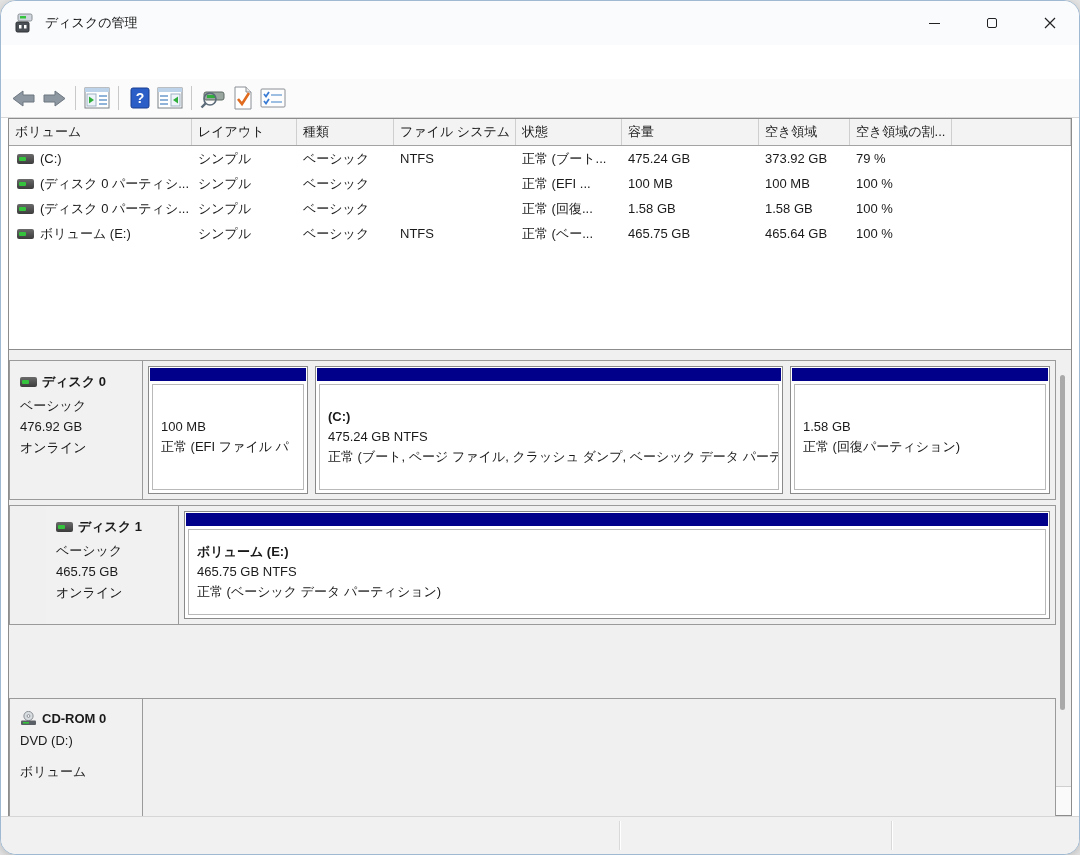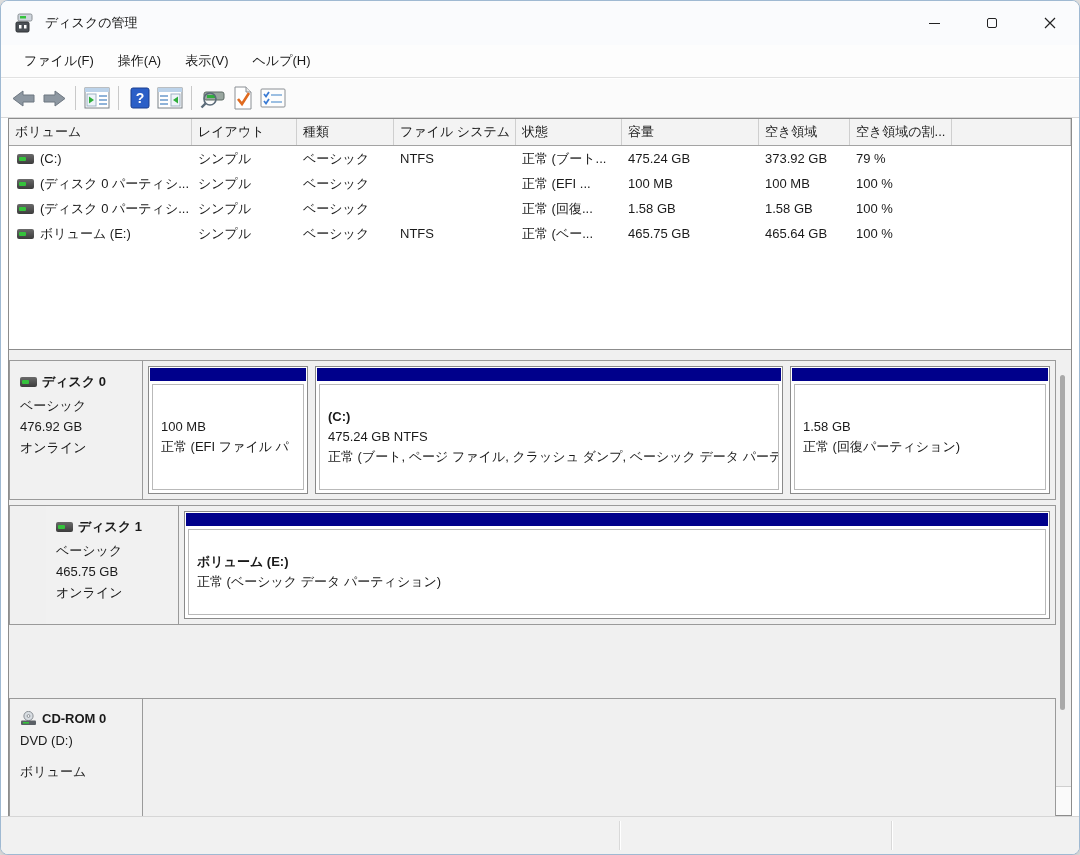--- a/index.html
+++ b/index.html
@@ -1,21 +1,21 @@
 <!DOCTYPE html>
 <html><head>
 <meta charset="utf-8">
 <style>
   * { box-sizing: border-box; margin: 0; padding: 0; }
   html,body { background:#e4e4e4; }
   body { font-family: "Liberation Sans", "DejaVu Sans", sans-serif; font-size:13px; color:#1a1a1a; }
 
   .window {
     position:relative; width:1080px; height:855px; background:#fff;
-    border:1px solid #9fb9d2; border-radius:8px; overflow:hidden;
+    border:1px solid #9fb9d2; border-radius:16px; overflow:hidden;
     box-shadow:0 2px 8px rgba(0,0,0,.18);
   }
 
   
   .titlebar { position:absolute; top:0; left:0; right:0; height:44px;
     background:#fafbfd; display:flex; align-items:center; padding-left:14px; }
   .titlebar .app-icon { margin-right:10px; display:flex; }
   .title-text { font-size:13px; color:#111; }
   .win-controls { position:absolute; right:0; top:0; height:44px; display:flex; }
   .win-btn { width:58px; height:44px; display:flex; align-items:center; justify-content:center; }
@@ -115,26 +115,20 @@
           <span class="glyph-max"></span>
         </div>
       <div class="win-btn">
         <svg width="12" height="12" viewBox="0 0 12 12">
           <path d="M1 1 L11 11 M11 1 L1 11" stroke="#222" stroke-width="1.2"></path>
         </svg>
       </div>
     </div>
   </div>
 
-  <div class="menubar">
-    <span class="menu-item">ファイル(F)</span>
-    <span class="menu-item">操作(A)</span>
-    <span class="menu-item">表示(V)</span>
-    <span class="menu-item">ヘルプ(H)</span>
-  </div>
 
   <div class="toolbar">
     <div class="tool-btn">
       <svg width="24" height="17" viewBox="0 0 24 17">
         <polygon points="1,8.5 11,1 11,5 22,5 22,12 11,12 11,16" fill="#8d97a1" stroke="#6d7680"></polygon>
       </svg>
     </div>
     <div class="tool-btn">
       <svg width="24" height="17" viewBox="0 0 24 17">
         <polygon points="23,8.5 13,1 13,5 2,5 2,12 13,12 13,16" fill="#8d97a1" stroke="#6d7680"></polygon>
@@ -319,20 +313,21 @@
             </div>
           <div class="dline">ベーシック</div>
           <div class="dline">465.75 GB</div>
           <div class="dline">オンライン</div>
         </div>
         <div class="graph-area">
           <div class="part p-full">
             <div class="part-bar"></div>
             <div class="part-body">
               <div class="part-title">ボリューム (E:)</div>
+              <div>465.75 GB NTFS</div>
               <div>正常 (ベーシック データ パーティション)</div>
             </div>
           </div>
         </div>
       </div>
 
       <div class="disk-row row-cd">
         <div class="disk-label">
           <div class="dname">
             <svg width="17" height="15" viewBox="0 0 17 15">

